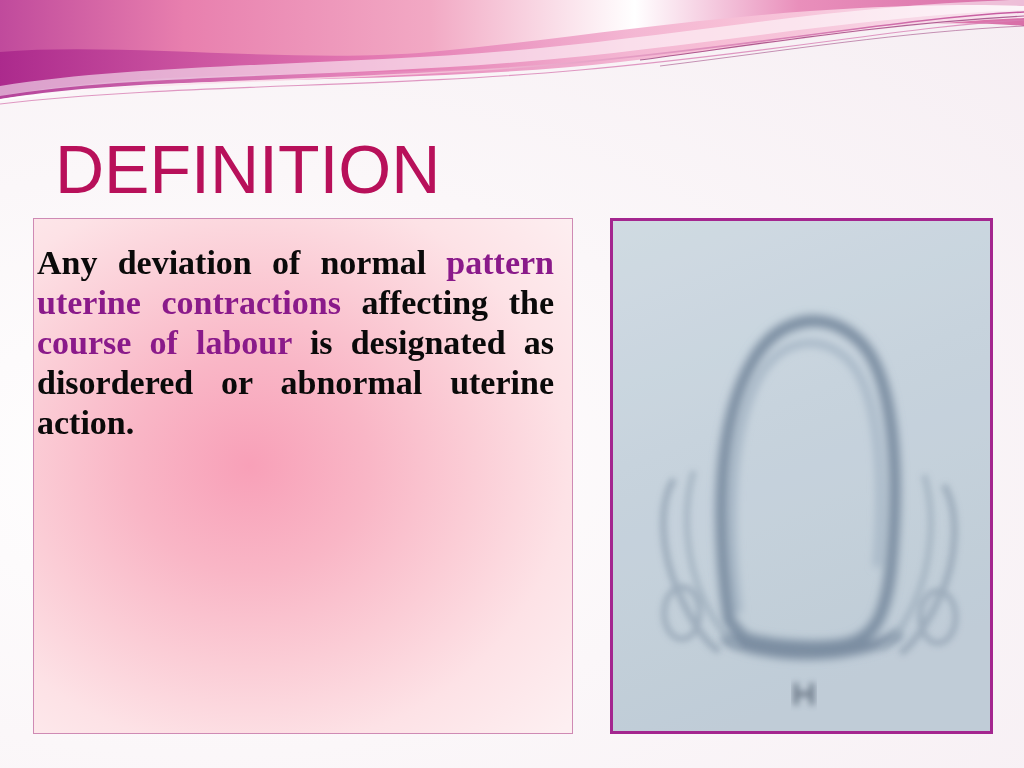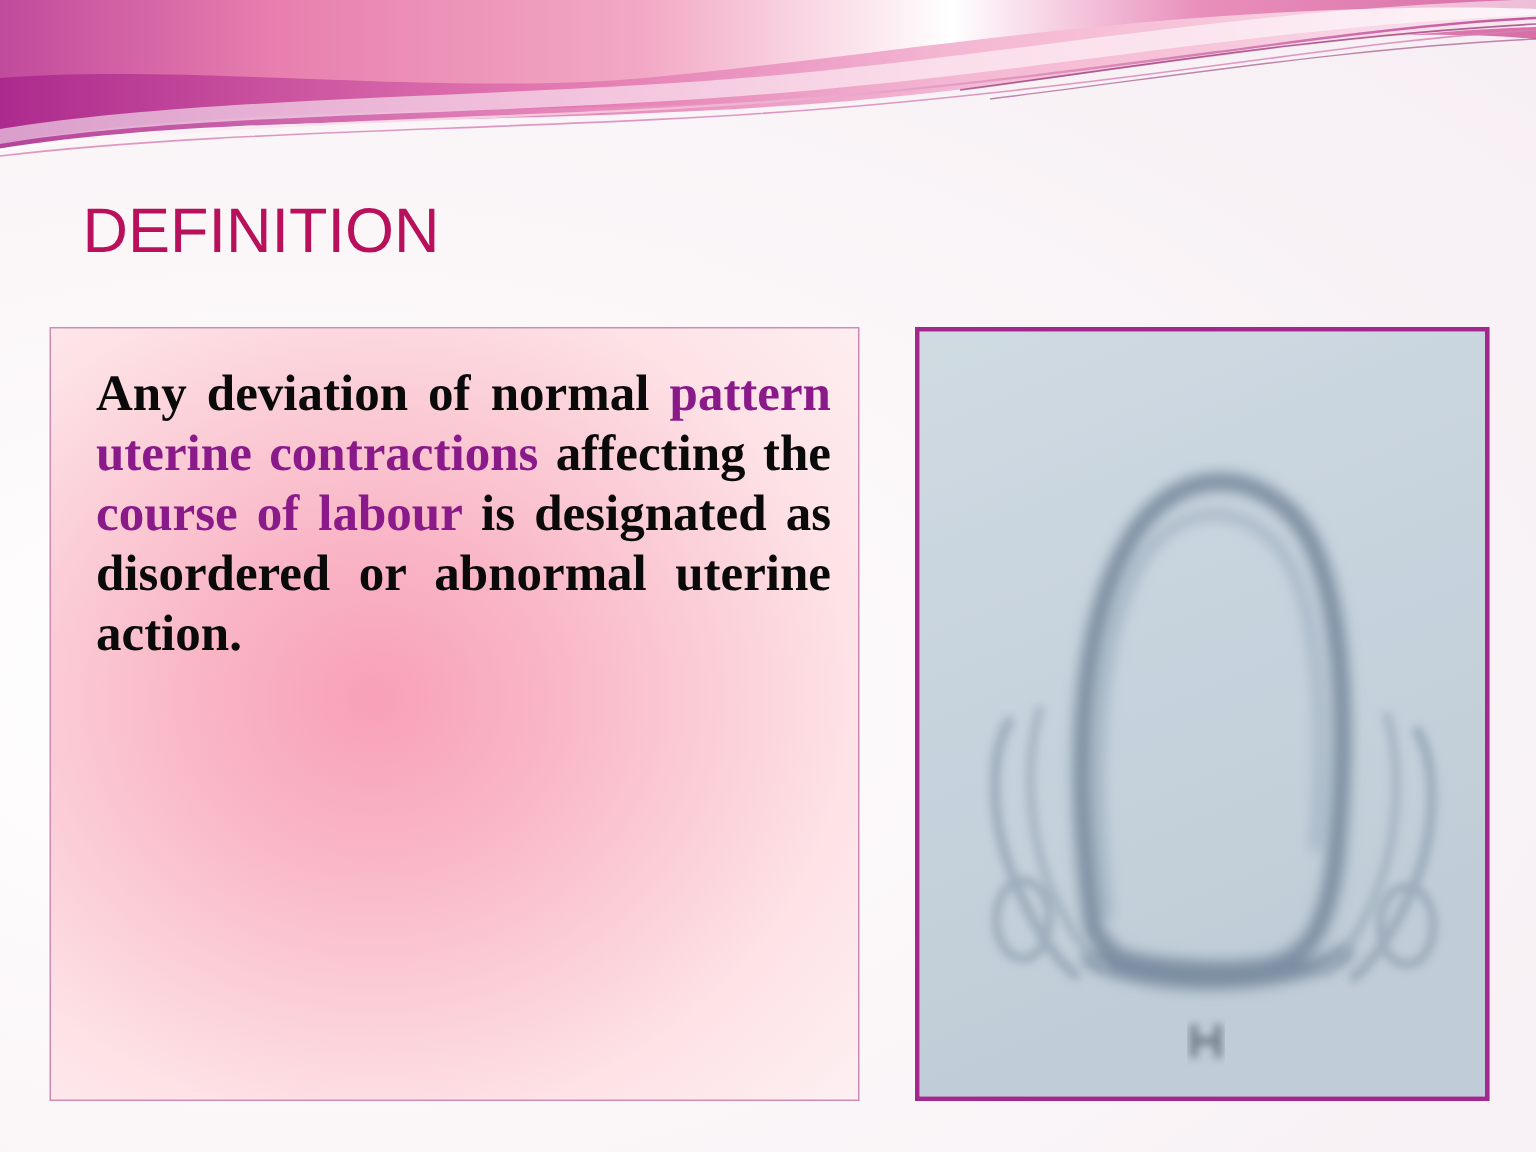--- a/index.html
+++ b/index.html
@@ -13,33 +13,33 @@
     position:absolute;inset:0;
     background:
       radial-gradient(ellipse at 20% 60%, #ffffff 0%, #fbf7f9 45%, #f6eef3 100%);
   }
   
   #topdeco{position:absolute;top:0;left:0;width:1024px;height:110px;}
   
   #title{
     position:absolute;left:55px;top:130px;
     font-family:"Liberation Sans",sans-serif;
-    font-size:42px;
+    font-size:68px;
     letter-spacing:0px;
     color:#b8105a;
     font-weight:400;
   }
   
   #textcard{
     position:absolute;left:33px;top:218px;width:540px;height:516px;
     border:1px solid #cf8ab4;
     background:
       radial-gradient(ellipse 80% 75% at 40% 48%, #f8a0b8 0%, #f9b6c6 28%, #fbcdd6 52%, #fde2e6 74%, #fdeff1 100%);
     box-sizing:border-box;
-    padding:24px 18px 10px 30px;
+    padding:24px 18px 10px 3px;
   }
   #deftext{
     margin:0;
     font-family:"Liberation Serif",serif;
     font-weight:bold;
     font-size:34px;
     line-height:1.18;
     text-align:justify;
     text-justify:inter-word;
     color:#0a0a0a;

